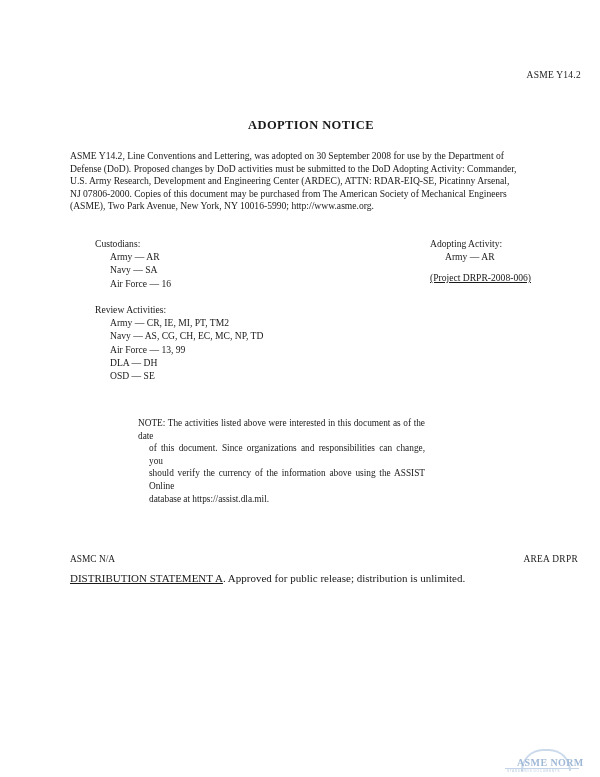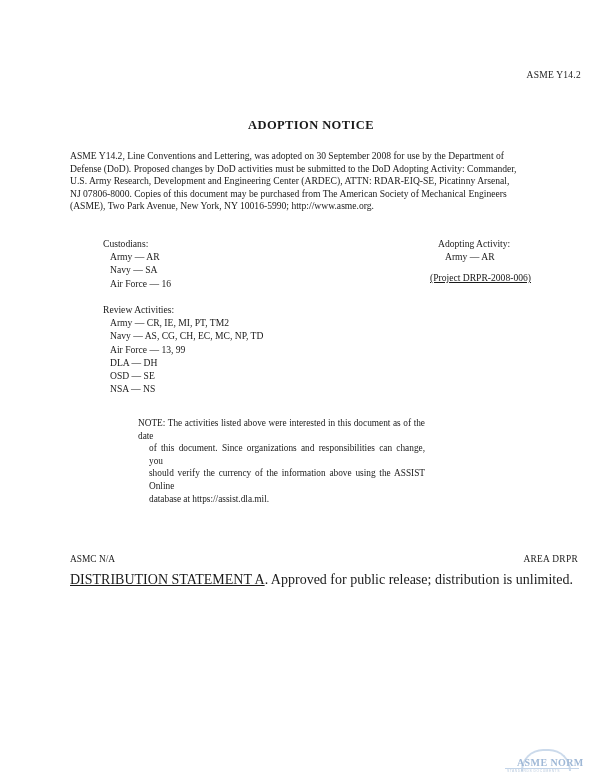--- a/index.html
+++ b/index.html
@@ -74,21 +74,21 @@
   }
   .project-line {
     position: absolute;
     top: 271px;
     left: 430px;
     font-size: 9.6px;
     line-height: 13.2px;
     white-space: nowrap;
     text-decoration: underline;
   }
-  .block-heading { white-space: nowrap; margin-left: 8px; }
+  .block-heading { white-space: nowrap; }
   .block-entry {
     padding-left: 15px;
     white-space: nowrap;
   }
 
   
   .review {
     position: absolute;
     top: 303px;
     left: 95px;
@@ -123,21 +123,21 @@
     top: 554px;
     right: 58px;
     font-size: 9.4px;
     letter-spacing: 0.3px;
     white-space: nowrap;
   }
   .distribution {
     position: absolute;
     top: 572px;
     left: 70px;
-    font-size: 14px;
+    font-size: 11px;
     white-space: nowrap;
   }
   .distribution .u { text-decoration: underline; }
 
   
   .watermark {
     position: absolute;
     left: 505px;
     top: 749px;
     width: 110px;
@@ -191,21 +191,21 @@
 <div id="page">
 
   <div class="doc-header">ASME Y14.2</div>
 
   <div class="doc-title">ADOPTION NOTICE</div>
 
   <div class="intro">
     <span>ASME Y14.2, Line Conventions and Lettering, was adopted on 30 September 2008 for use by the Department of</span>
     <span>Defense (DoD). Proposed changes by DoD activities must be submitted to the DoD Adopting Activity: Commander,</span>
     <span>U.S. Army Research, Development and Engineering Center (ARDEC), ATTN: RDAR-EIQ-SE, Picatinny Arsenal,</span>
-    <span>NJ 07806-8000. Copies of this document may be purchased from The American Society of Mechanical Engineers</span>
+    <span>NJ 07806-2000. Copies of this document may be purchased from The American Society of Mechanical Engineers</span>
     <span>(ASME), Two Park Avenue, New York, NY 10016-5990; http://www.asme.org.</span>
   </div>
 
   <div class="custodians">
     <div class="block-heading">Custodians:</div>
     <div class="block-entry">Army — AR</div>
     <div class="block-entry">Navy — SA</div>
     <div class="block-entry">Air Force — 16</div>
   </div>
 
@@ -216,21 +216,20 @@
 
   <div class="project-line">(Project DRPR-2008-006)</div>
 
   <div class="review">
     <div class="block-heading">Review Activities:</div>
     <div class="block-entry">Army — CR, IE, MI, PT, TM2</div>
     <div class="block-entry">Navy — AS, CG, CH, EC, MC, NP, TD</div>
     <div class="block-entry">Air Force — 13, 99</div>
     <div class="block-entry">DLA — DH</div>
     <div class="block-entry">OSD — SE</div>
-    <div class="block-entry">NSA — NS</div>
   </div>
 
   <div class="note">
     <span class="note-line">NOTE: The activities listed above were interested in this document as of the date</span>
     <span class="note-line hang">of this document. Since organizations and responsibilities can change, you</span>
     <span class="note-line hang">should verify the currency of the information above using the ASSIST Online</span>
     <span class="note-line hang last">database at https://assist.dla.mil.</span>
   </div>
 
   <div class="footer-left">ASMC N/A</div>

